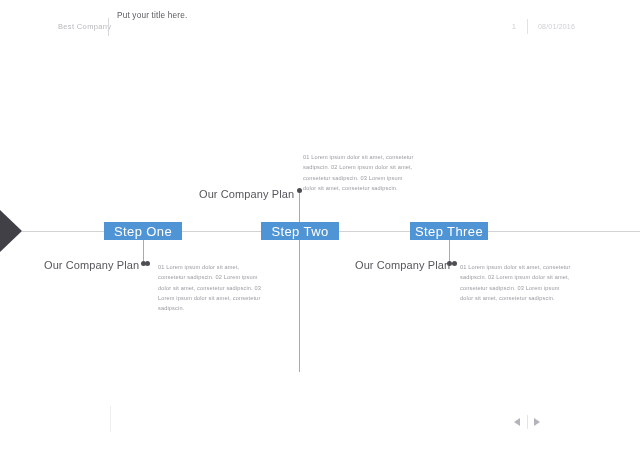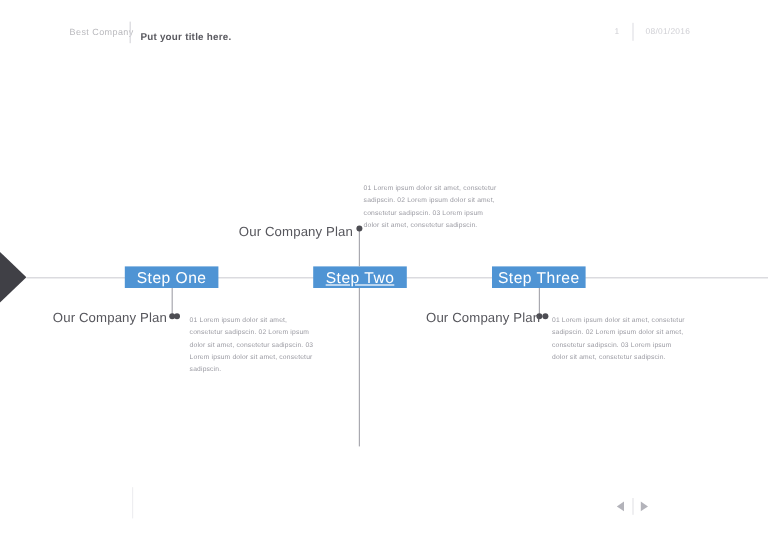--- a/index.html
+++ b/index.html
@@ -33,23 +33,23 @@
     position: absolute;
     left: 108px;
     top: 18px;
     width: 1px;
     height: 18px;
     background: #d8d8dc;
   }
   .hdr-title {
     position: absolute;
     left: 117px;
-    top: 26px;
+    top: 11px;
     font-size: 8.2px;
-    font-weight: bold;
+    font-weight: normal;
     letter-spacing: 0.2px;
     color: #5a5a60;
     white-space: nowrap;
   }
   .hdr-page {
     position: absolute;
     left: 512px;
     top: 23px;
     font-size: 7px;
     color: #cfcfd4;
@@ -100,21 +100,21 @@
     height: 18px;
     background: #4f94d4;
     color: #ffffff;
     font-size: 13px;
     letter-spacing: 0.4px;
     display: flex;
     align-items: center;
     justify-content: center;
   }
   .step-1 { left: 104px; }
-  .step-2 { left: 261px; text-decoration: underline; }
+  .step-2 { left: 261px; }
   .step-3 { left: 410px; }
 
   
   .conn {
     position: absolute;
     width: 1px;
     background: #a9a9b0;
   }
   .dot {
     position: absolute;

